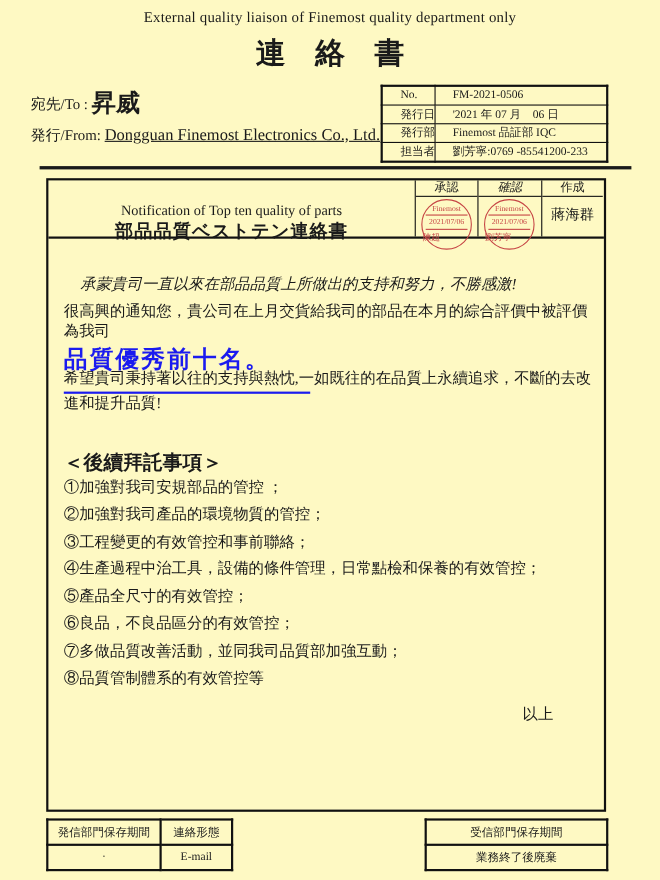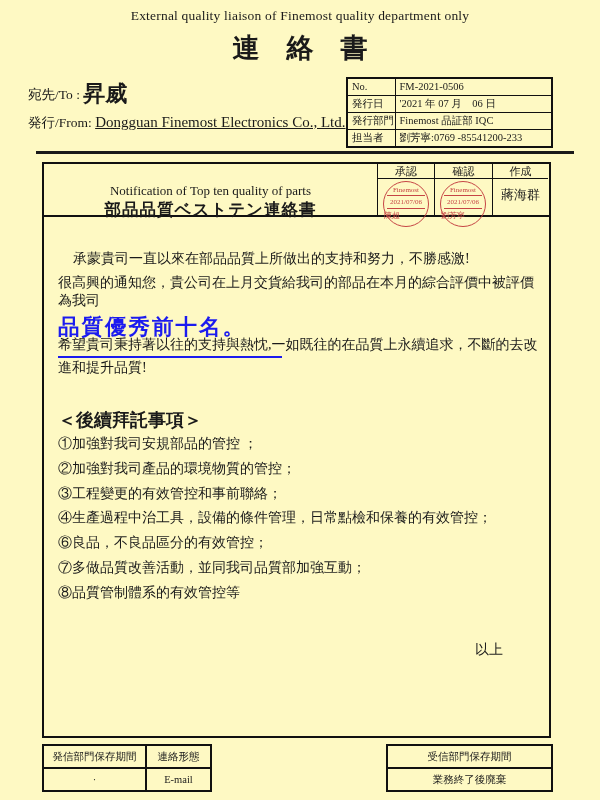--- a/index.html
+++ b/index.html
@@ -15,46 +15,46 @@
 
   .header-note { position: absolute; top: 8px; left: 0; width: 100%; text-align: center; font-size: 13.5px; letter-spacing: .2px; }
   .doc-title  { position: absolute; top: 30px; left: 0; width: 100%; text-align: center; font-size: 27px; font-weight: bold; }
 
   .to-line   { position: absolute; left: 28px; top: 79px; font-size: 13.5px; }
   .to-value  { font-size: 22px; font-weight: bold; vertical-align: -2px; }
   .from-line { position: absolute; left: 28px; top: 114px; font-size: 13.5px; }
   .from-value{ font-size: 15px; text-decoration: underline; }
 
   .info-table { position: absolute; left: 346px; top: 77px; width: 207px; border-collapse: collapse; border: 2px solid #111; table-layout: fixed; }
-  .info-table td { border: 1px solid #111; font-size: 10.5px; padding: 1px 4px; height: 17px; white-space: nowrap; overflow: hidden; }
+  .info-table td { border: 1px solid #111; font-size: 10.5px; padding: 1px 16px; height: 17px; white-space: nowrap; overflow: hidden; }
   .info-table td.lbl { width: 48px; }
 
   .rule { position: absolute; left: 36px; top: 151px; width: 538px; height: 2.5px; background: #1a1a1a; }
 
   .main-box { position: absolute; left: 42px; top: 162px; width: 509px; height: 576px; border: 2.5px solid #111; }
 
   .box-header { position: absolute; top: 0; left: 0; width: 100%; height: 53px; border-bottom: 2px solid #111; }
   .title-cell { position: absolute; left: 0; top: 12px; width: 333px; height: 100%; display: flex; flex-direction: column; justify-content: center; align-items: center; }
   .title-en { font-size: 13px; }
   .title-jp { font-size: 16.5px; font-weight: bold; letter-spacing: 1px; }
   .appr-col { position: absolute; top: 0; height: 100%; border-left: 1.5px solid #111; }
   .col-approve { left: 333px; width: 57px; }
-  .col-confirm { left: 390px; width: 58px; }
+  .col-confirm { left: 390px; width: 58px; font-style: italic; }
   .col-create  { left: 448px; width: 56px; }
   .appr-label { height: 15px; line-height: 15px; text-align: center; font-size: 11px; border-bottom: 1px solid #111; }
   .creator { text-align: center; font-size: 13px; margin-top: 7px; }
 
   .stamp { position: absolute; width: 46px; height: 46px; border: 1.6px solid var(--red); border-radius: 50%; color: var(--red); background: rgba(255,255,255,0); z-index: 2; }
   .stamp-approve { left: 339px; top: 17px; }
   .stamp-confirm { left: 396px; top: 17px; }
   .stamp .s1 { font-size: 7px;  text-align: center; margin-top: 4px; }
   .stamp .s2 { font-size: 7px;  text-align: center; border-top: 1px solid var(--red); border-bottom: 1px solid var(--red); padding: 2px 0; margin: 1px 3px; }
   .stamp .s3 { font-size: 8px;  margin-top: 1px; }
 
-  .para1 { position: absolute; left: 14px; top: 86px;  width: 482px; font-size: 14px; text-indent: 15px; }
+  .para1 { position: absolute; left: 14px; top: 86px;  width: 482px; font-size: 14px; text-indent: 15px; font-style: italic; }
   .para2 { position: absolute; left: 14px; top: 110px; width: 486px; font-size: 14px; }
   .highlight { position: absolute; left: 14px; top: 148px; font-size: 21.5px; font-weight: bold; color: var(--blue); border-bottom: 2.5px solid var(--blue); padding: 0 36px 15px 0; letter-spacing: 2px; }
   .para3 { position: absolute; left: 14px; top: 169px; width: 486px; font-size: 14px; line-height: 23px; }
   .followup-title { position: absolute; left: 14px; top: 244px; font-size: 18px; font-weight: 600; }
   .items { position: absolute; left: 14px; top: 268px; width: 486px; font-size: 14px; line-height: 24.8px; }
   .closing { position: absolute; right: 46px; top: 477px; font-size: 14px; }
 
   .foot-table { position: absolute; border-collapse: collapse; table-layout: fixed; }
   .foot-table td { border: 2px solid #111; text-align: center; font-size: 10.5px; height: 23px; padding: 0 2px; white-space: nowrap; overflow: hidden; }
   .foot-left  { left: 42px;  top: 744px; width: 170px; }
@@ -134,20 +134,21 @@
     <div class="para2">很高興的通知您，貴公司在上月交貨給我司的部品在本月的綜合評價中被評價為我司</div>
     <div class="highlight">品質優秀前十名。</div>
     <div class="para3">希望貴司秉持著以往的支持與熱忱,一如既往的在品質上永續追求，不斷的去改進和提升品質!</div>
 
     <div class="followup-title">＜後續拜託事項＞</div>
     <div class="items">
       <div>①加強對我司安規部品的管控 ；</div>
       <div>②加強對我司產品的環境物質的管控；</div>
       <div>③工程變更的有效管控和事前聯絡；</div>
       <div>④生產過程中治工具，設備的條件管理，日常點檢和保養的有效管控；</div>
+      <div>⑤產品全尺寸的有效管控；</div>
       <div>⑥良品，不良品區分的有效管控；</div>
       <div>⑦多做品質改善活動，並同我司品質部加強互動；</div>
       <div>⑧品質管制體系的有效管控等</div>
     </div>
 
     <div class="closing">以上</div>
   </div>
 
   <table class="foot-table foot-left">
     <tbody>

